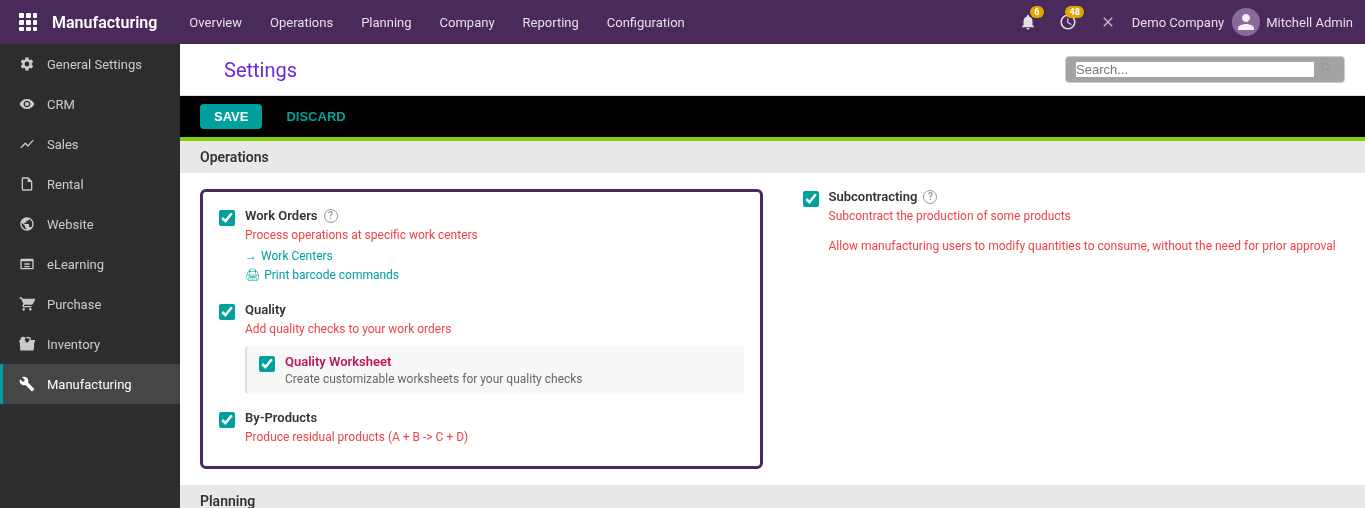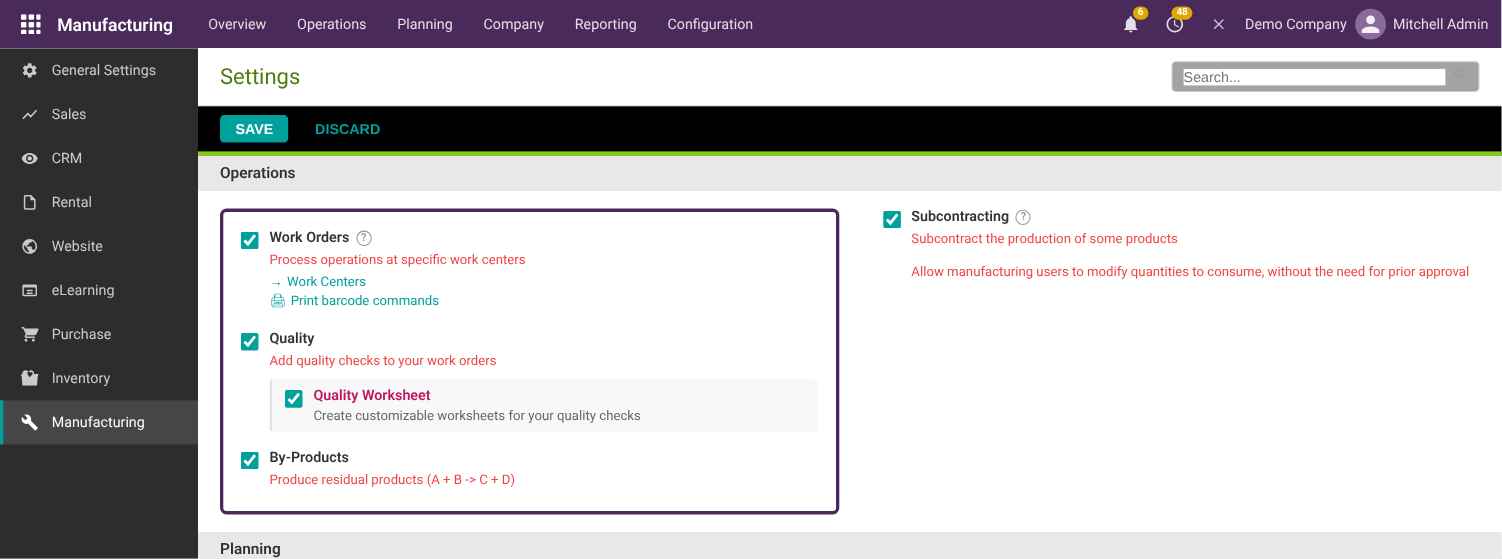--- a/index.html
+++ b/index.html
@@ -135,21 +135,22 @@
       background: white;
       padding: 12px 20px;
       border-bottom: 1px solid #e0e0e0;
       display: flex;
       align-items: center;
       justify-content: space-between;
     }
     .settings-title {
       font-size: 20px;
       font-weight: 400;
-      color: #4d7c0f;
+      color: #6d28d9;
+      margin-left: 24px;
     }
     .search-bar {
       display: flex;
       align-items: center;
       border: 1px solid #ccc;
       border-radius: 4px;
       padding: 4px 10px;
       background: #a3a3a3;
       width: 280px;
       gap: 6px;
@@ -373,32 +374,32 @@
       <span class="sidebar-icon">
         <svg width="16" height="16" fill="rgba(255,255,255,0.75)" viewBox="0 0 24 24">
             <path d="M19.14 12.94c.04-.3.06-.61.06-.94 0-.32-.02-.64-.07-.94l2.03-1.58c.18-.14.23-.41.12-.61l-1.92-3.32c-.12-.22-.37-.29-.59-.22l-2.39.96c-.5-.38-1.03-.7-1.62-.94l-.36-2.54c-.04-.24-.24-.41-.48-.41h-3.84c-.24 0-.43.17-.47.41l-.36 2.54c-.59.24-1.13.57-1.62.94l-2.39-.96c-.22-.08-.47 0-.59.22L2.74 8.87c-.12.21-.08.47.12.61l2.03 1.58c-.05.3-.09.63-.09.94s.02.64.07.94l-2.03 1.58c-.18.14-.23.41-.12.61l1.92 3.32c.12.22.37.29.59.22l2.39-.96c.5.38 1.03.7 1.62.94l.36 2.54c.05.24.24.41.48.41h3.84c.24 0 .44-.17.47-.41l.36-2.54c.59-.24 1.13-.56 1.62-.94l2.39.96c.22.08.47 0 .59-.22l1.92-3.32c.12-.22.07-.47-.12-.61l-2.01-1.58zM12 15.6c-1.98 0-3.6-1.62-3.6-3.6s1.62-3.6 3.6-3.6 3.6 1.62 3.6 3.6-1.62 3.6-3.6 3.6z"></path>
           </svg>
       </span>
       <span>General Settings</span>
     </div>
     <div class="sidebar-item">
       <span class="sidebar-icon">
         <svg width="16" height="16" fill="rgba(255,255,255,0.75)" viewBox="0 0 24 24">
+            <path d="M12 4.5C7 4.5 2.73 7.61 1 12c1.73 4.39 6 7.5 11 7.5s9.27-3.11 11-7.5c-1.73-4.39-6-7.5-11-7.5zM12 17c-2.76 0-5-2.24-5-5s2.24-5 5-5 5 2.24 5 5-2.24 5-5 5zm0-8c-1.66 0-3 1.34-3 3s1.34 3 3 3 3-1.34 3-3-1.34-3-3-3z"></path>
+          </svg>
+      </span>
+      <span>CRM</span>
+    </div>
+    <div class="sidebar-item">
+      <span class="sidebar-icon">
+        <svg width="16" height="16" fill="rgba(255,255,255,0.75)" viewBox="0 0 24 24">
             <path d="M3.5 18.49l6-6.01 4 4L22 6.92l-1.41-1.41-7.09 7.97-4-4L2 16.99z"></path>
           </svg>
       </span>
       <span>Sales</span>
-    </div>
-    <div class="sidebar-item">
-      <span class="sidebar-icon">
-        <svg width="16" height="16" fill="rgba(255,255,255,0.75)" viewBox="0 0 24 24">
-            <path d="M12 4.5C7 4.5 2.73 7.61 1 12c1.73 4.39 6 7.5 11 7.5s9.27-3.11 11-7.5c-1.73-4.39-6-7.5-11-7.5zM12 17c-2.76 0-5-2.24-5-5s2.24-5 5-5 5 2.24 5 5-2.24 5-5 5zm0-8c-1.66 0-3 1.34-3 3s1.34 3 3 3 3-1.34 3-3-1.34-3-3-3z"></path>
-          </svg>
-      </span>
-      <span>CRM</span>
     </div>
     <div class="sidebar-item">
       <span class="sidebar-icon">
         <svg width="16" height="16" fill="rgba(255,255,255,0.75)" viewBox="0 0 24 24">
             <path d="M14 2H6c-1.1 0-2 .9-2 2v16c0 1.1.9 2 2 2h12c1.1 0 2-.9 2-2V8l-6-6zm4 18H6V4h7v5h5v11z"></path>
           </svg>
       </span>
       <span>Rental</span>
     </div>
     <div class="sidebar-item">

